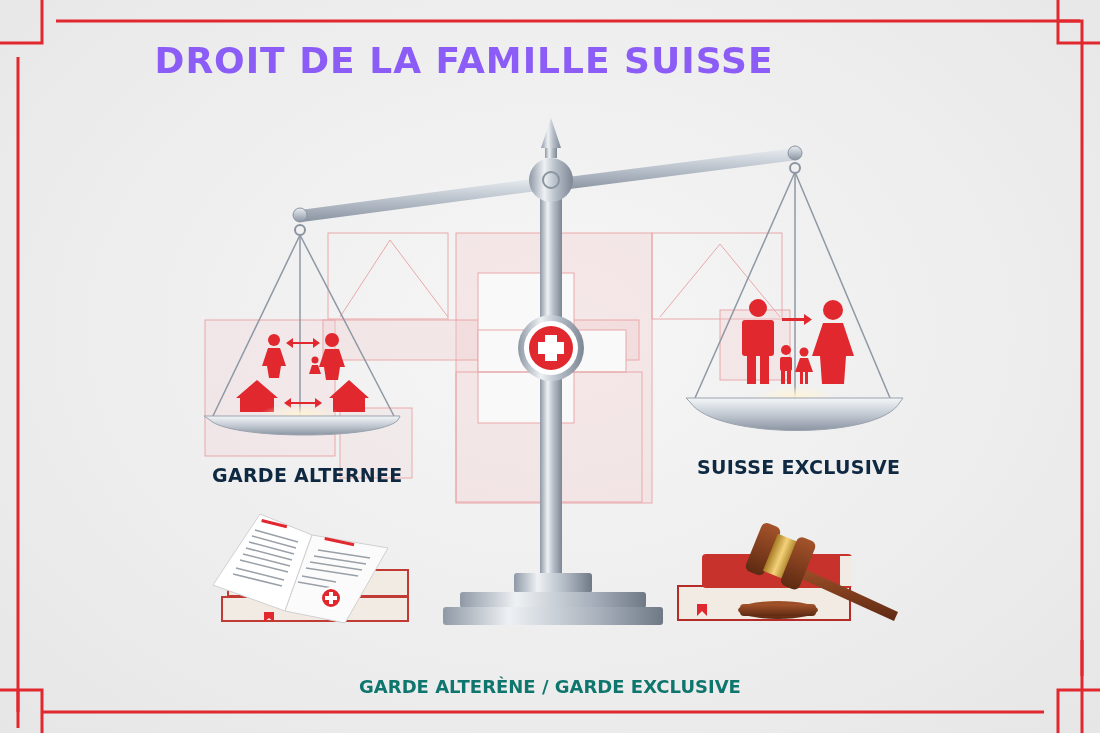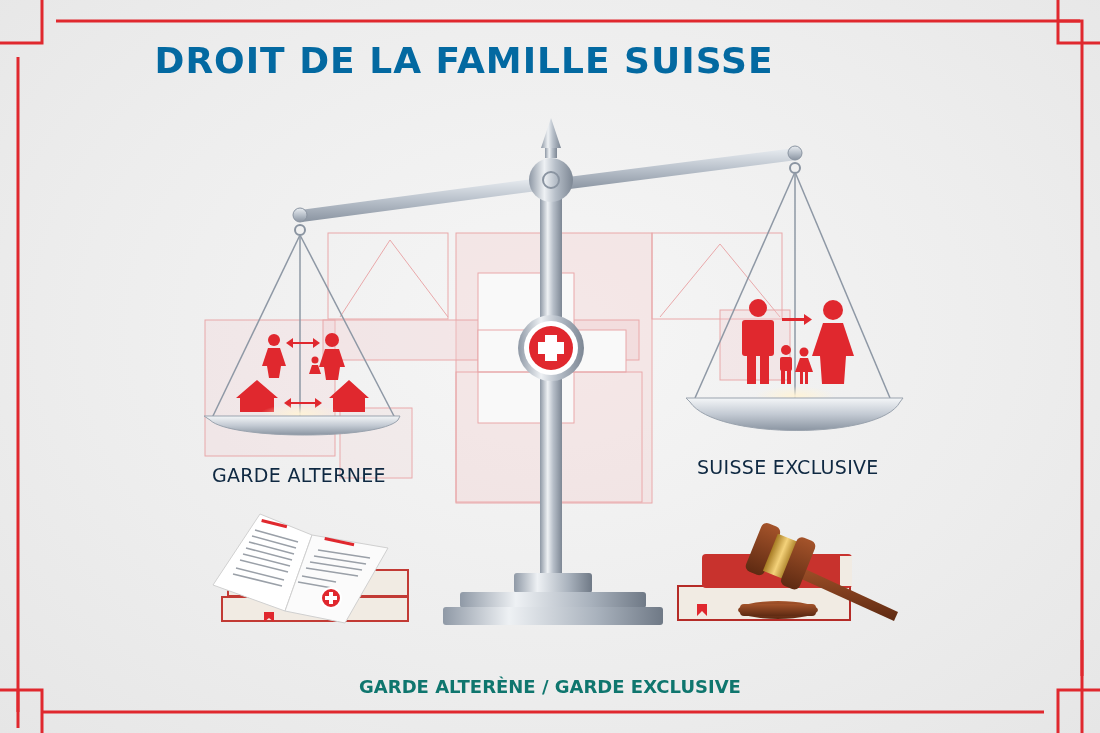--- a/index.html
+++ b/index.html
@@ -6,24 +6,24 @@
   body {
     width: 1100px; height: 733px; overflow: hidden;
     background: radial-gradient(ellipse at 50% 45%, #f6f6f6 0%, #ededed 60%, #e6e6e6 100%);
     font-family: "DejaVu Sans", "Liberation Sans", sans-serif;
     position: relative;
   }
   .canvas { position: absolute; left: 0; top: 0; width: 1100px; height: 733px; }
   .title {
     position: absolute; left: 0; width: 928px; top: 40px;
     text-align: center; font-size: 36px; font-weight: bold;
-    color: #0369a1; letter-spacing: 1px;
+    color: #8b5cf6; letter-spacing: 1px;
   }
   .label {
-    position: absolute; font-size: 19px; font-weight: normal;
+    position: absolute; font-size: 19px; font-weight: bold;
     color: #0f2942; letter-spacing: 0.3px; white-space: nowrap;
   }
   .label-left { left: 212px; top: 464px; }
   .label-right { left: 697px; top: 456px; }
   .footer {
     position: absolute; left: 0; width: 1100px; top: 676px;
     text-align: center; font-size: 18px; font-weight: bold; color: #0f766e;
   }
 </style>
 </head>

